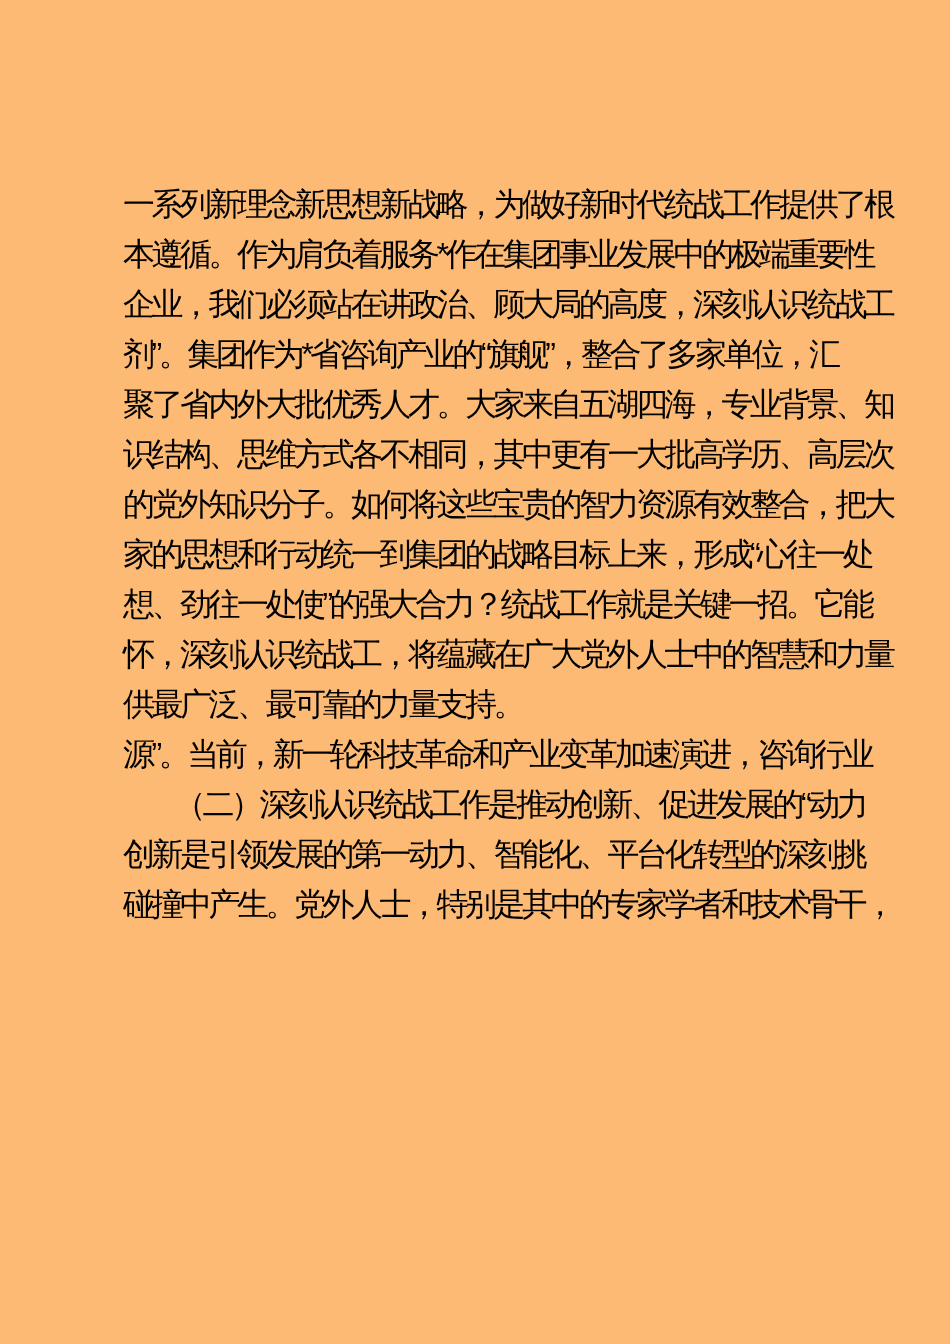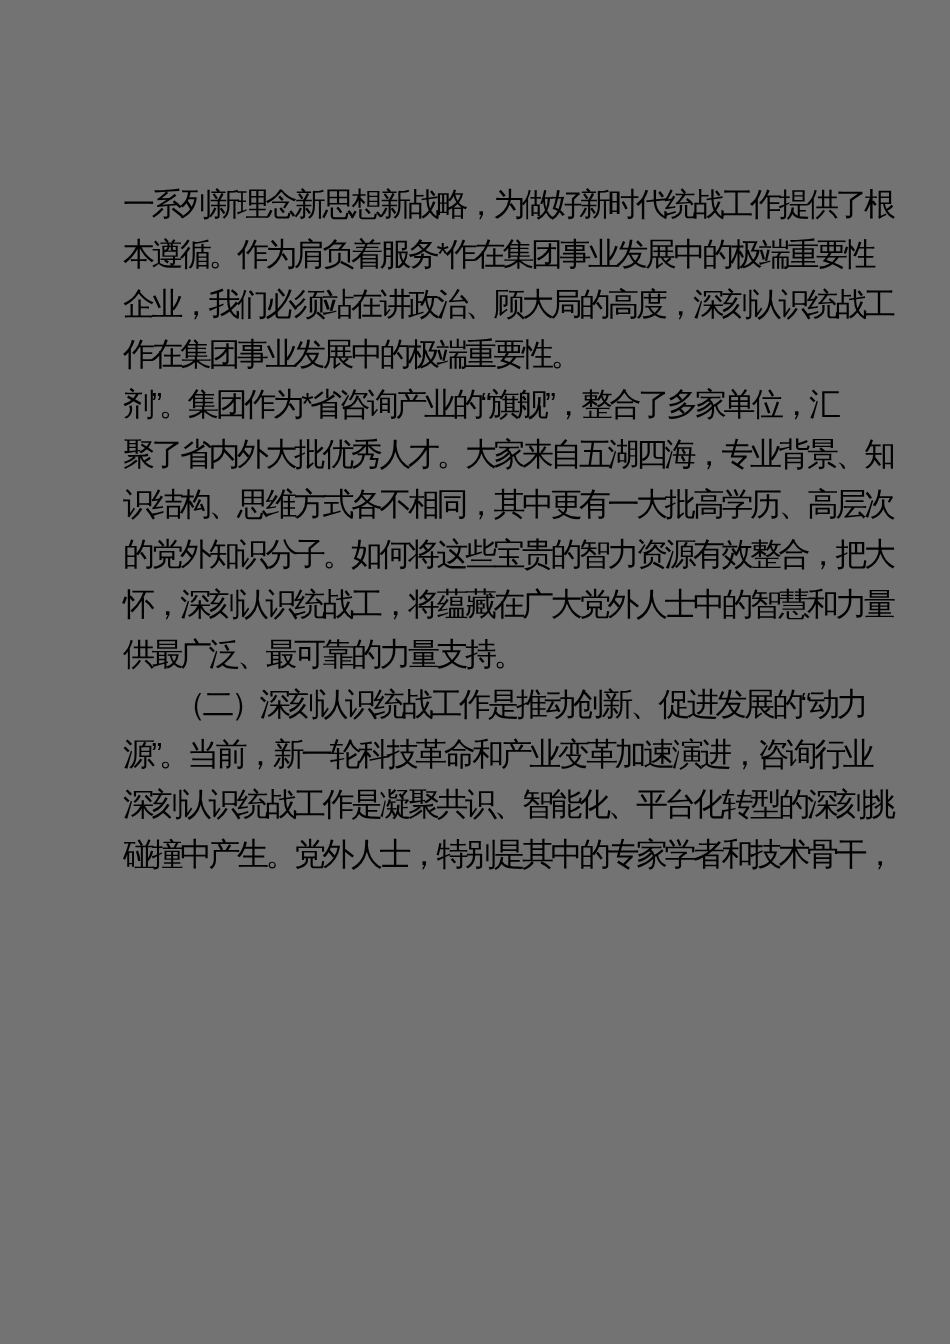--- a/index.html
+++ b/index.html
@@ -4,21 +4,21 @@
 <style>
   html, body {
     margin: 0;
     padding: 0;
     background: #ffffff;
   }
   .page {
     position: relative;
     width: 950px;
     height: 1344px;
-    background: #737373;
+    background: #fdba74;
     overflow: hidden;
     font-family: "Liberation Sans", "DejaVu Sans", sans-serif;
   }
   .text-block {
     position: absolute;
     left: 123px;
     top: 179px;
     width: 790px;
   }
   .para {
@@ -40,30 +40,31 @@
 </style>
 </head>
 <body>
 
 <div class="page">
   <div class="text-block">
       <div class="para">
         <div class="line">一系列新理念新思想新战略，为做好新时代统战工作提供了根</div>
         <div class="line">本遵循。作为肩负着服务*作在集团事业发展中的极端重要性</div>
         <div class="line">企业，我们必须站在讲政治、顾大局的高度，深刻认识统战工</div>
-        <div class="line">作在集团事业发展中的极端重要性。</div>
       </div>
       <div class="para">
         <div class="line">剂”。集团作为*省咨询产业的“旗舰”，整合了多家单位，汇</div>
         <div class="line">聚了省内外大批优秀人才。大家来自五湖四海，专业背景、知</div>
         <div class="line">识结构、思维方式各不相同，其中更有一大批高学历、高层次</div>
         <div class="line">的党外知识分子。如何将这些宝贵的智力资源有效整合，把大</div>
+        <div class="line">家的思想和行动统一到集团的战略目标上来，形成“心往一处</div>
+        <div class="line">想、劲往一处使”的强大合力？统战工作就是关键一招。它能</div>
         <div class="line">怀，深刻认识统战工，将蕴藏在广大党外人士中的智慧和力量</div>
         <div class="line">供最广泛、最可靠的力量支持。</div>
       </div>
       <div class="para">
+        <div class="line">源”。当前，新一轮科技革命和产业变革加速演进，咨询行业</div>
         <div class="line indent">（二）深刻认识统战工作是推动创新、促进发展的“动力</div>
-        <div class="line">源”。当前，新一轮科技革命和产业变革加速演进，咨询行业</div>
-        <div class="line">深刻认识统战工作是凝聚共识、智能化、平台化转型的深刻挑</div>
+        <div class="line">创新是引领发展的第一动力、智能化、平台化转型的深刻挑</div>
         <div class="line">碰撞中产生。党外人士，特别是其中的专家学者和技术骨干，</div>
       </div>
     </div>
 </div>
 
 </body></html>

